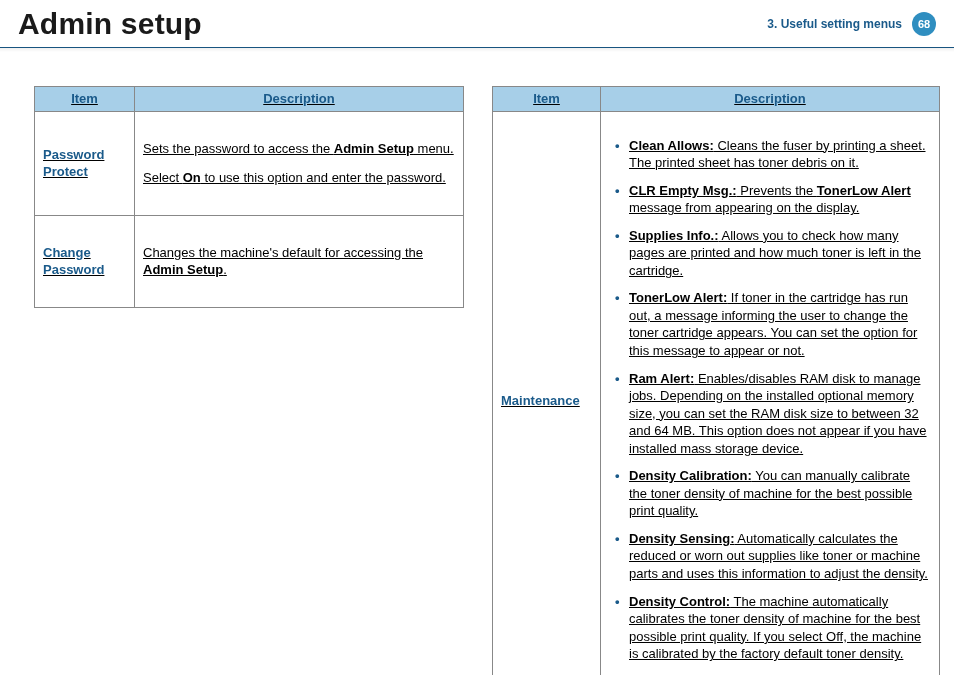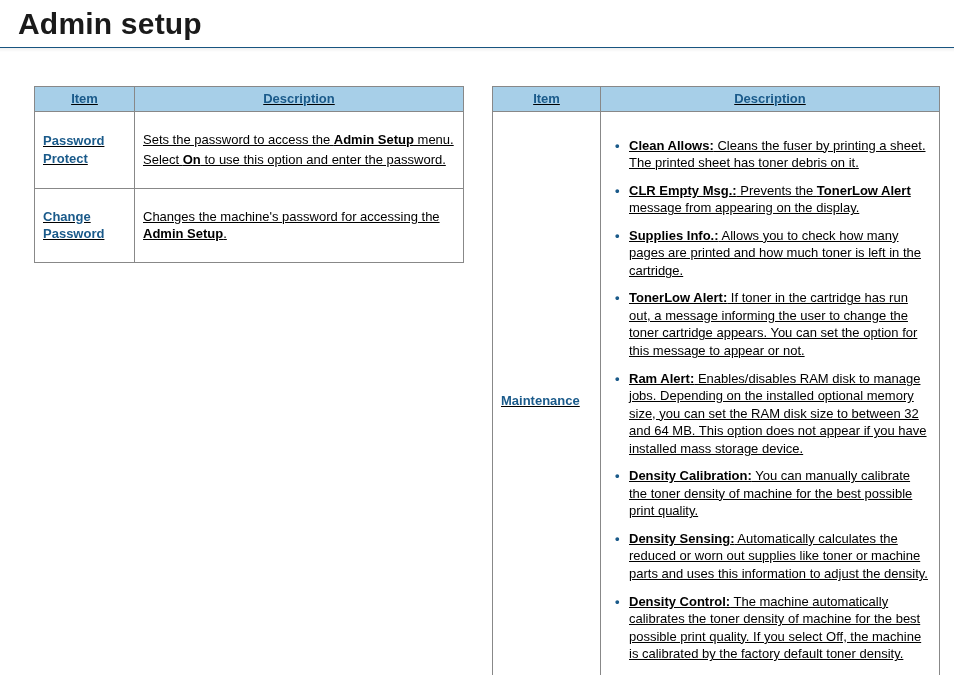--- a/index.html
+++ b/index.html
@@ -84,21 +84,21 @@
     padding: 16px 8px;
     vertical-align: top;
   }
   .t-item {
     color: #1a5a8a;
     font-weight: 700;
     width: 100px;
     vertical-align: middle;
   }
   .r-item { width: 108px; }
-  .desc p { margin: 3px 0; }
+  .desc p { margin: 12px 0; }
   .bullet-list { list-style: none; padding: 2px 0 2px 6px; }
   .bullet-list li {
     position: relative;
     padding-left: 14px;
     margin: 7px 0 10px 0;
   }
   .bullet-list li::before {
     content: "•";
     position: absolute;
     left: 0;
@@ -106,20 +106,24 @@
     color: #1a5a8a;
     font-weight: 700;
   }
   .b { font-weight: 700; }
 </style>
 </head>
 <body>
 
 <div class="header">
   <div class="title">Admin setup</div>
+  <div class="header-right">
+    <div class="chapter">3.  Useful setting menus</div>
+    <div class="page-badge">68</div>
+  </div>
 </div>
 
 <div class="content">
 
   <div class="col-left">
     <table>
       <thead>
         <tr>
           <th>Item</th>
           <th>Description</th>
@@ -134,21 +138,21 @@
             </p>
             <p>
               <span>Select </span><span class="b">On</span><span> to use this option and enter the password.</span>
             </p>
           </td>
         </tr>
         <tr>
           <td class="t-item">Change Password</td>
           <td class="desc">
             <p>
-              <span>Changes the machine's password for accessing the </span><span class="b">Admin Setup</span><span>.</span>
+              <span>Changes the machine's default for accessing the </span><span class="b">Admin Setup</span><span>.</span>
             </p>
           </td>
         </tr>
       </tbody>
     </table>
   </div>
 
   <div class="col-right">
     <table>
       <thead>

